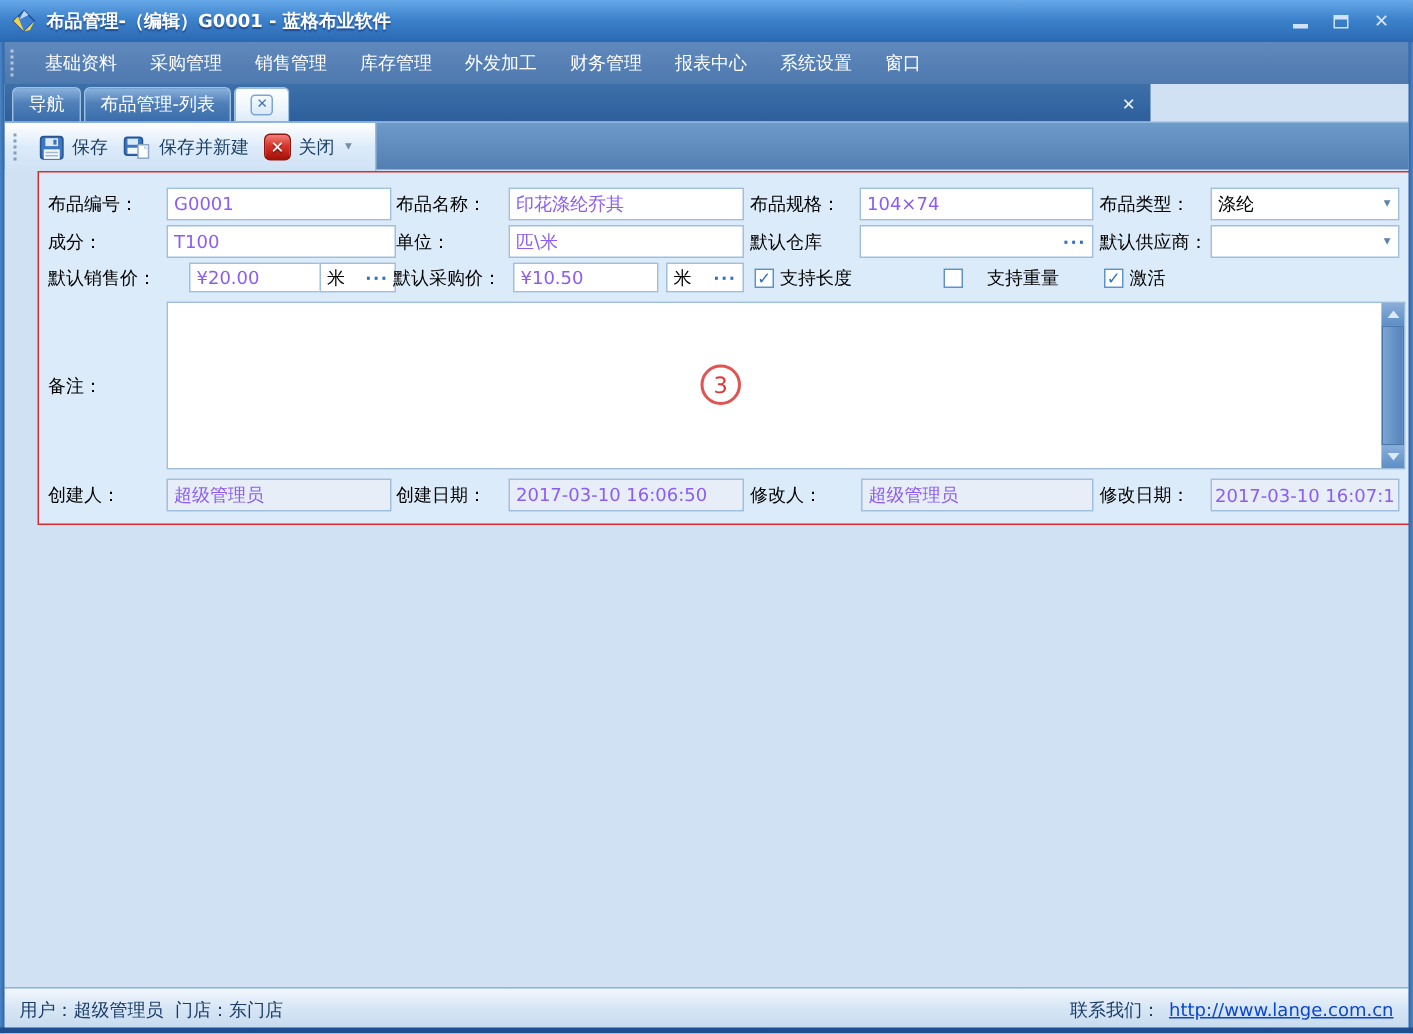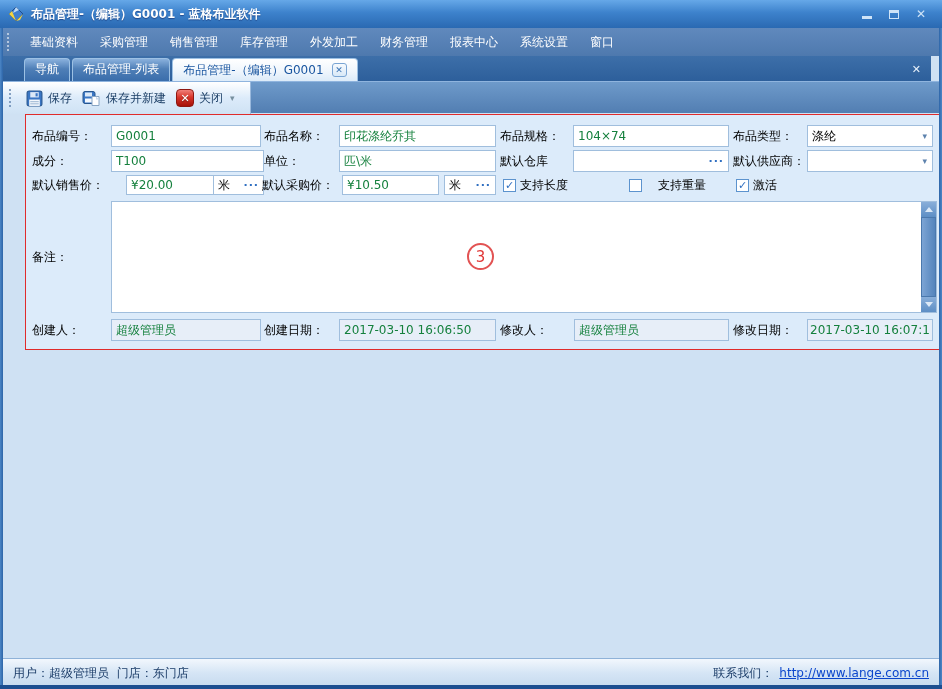--- a/index.html
+++ b/index.html
@@ -22,22 +22,22 @@
   .border-left { left:0; } .border-right { right:0; background:linear-gradient(90deg,#2d65a8,#4c86c6); }
   .border-bottom { position:absolute; left:0; right:0; bottom:0; height:4px; background:#1c4e90; z-index:40; }
 
   
   .menubar { position:absolute; left:0; top:28px; width:942px; height:28px;
     background:linear-gradient(#6089bd,#4e79ae); display:flex; align-items:center; padding-left:7px; }
   .grip { width:4px; height:18px; border-left:2px dotted rgba(255,255,255,.55); margin-right:8px; }
   .menu-item { color:#fff; padding:0 11px; line-height:28px; cursor:default; }
 
   
-  .tabstrip { position:absolute; left:3px; top:56px; width:928px; height:25px;
-    background:linear-gradient(#3d6fa9,#2d5f9b); display:flex; align-items:flex-end; padding-left:21px; }
+  .tabstrip { position:absolute; left:3px; top:56px; width:764px; height:25px;
+    background:linear-gradient(#3d6fa9,#2d5f9b); display:flex; align-items:flex-end; padding-left:5px; }
   .tab { height:23px; line-height:21px; padding:0 10px; margin-right:2px; border:1px solid #9dc1e4; border-bottom:none;
     border-radius:4px 4px 0 0; color:#fff; background:linear-gradient(#8ab1dd,#4f7fb7 45%,#3a6dab); cursor:default; white-space:nowrap; }
   .tab.active { background:linear-gradient(#ffffff,#eef5fc 60%,#dcebf9); color:#1a56a0;
     display:flex; align-items:center; gap:8px; }
   .tab-close-box { width:15px; height:14px; border:1px solid #7aa5d4; border-radius:3px;
     background:linear-gradient(#f6fafe,#d9e9f8); color:#3a74b4; font-size:9px; font-weight:bold;
     display:flex; align-items:center; justify-content:center; cursor:default; }
   .tabstrip-close { margin-left:auto; margin-bottom:5px; padding-right:10px; color:#e9f2fb; font-size:11px; font-weight:bold; cursor:default; }
 
   
@@ -52,21 +52,21 @@
   .close-ico { width:18px; height:18px; border-radius:4px; border:1px solid #8f1710;
     background:linear-gradient(#f0807a,#d8352b 45%,#a51108); color:#fff; font-weight:bold; font-size:11px;
     display:flex; align-items:center; justify-content:center; text-shadow:0 1px 1px rgba(0,0,0,.4); }
   .caret { color:#77909f; font-size:9px; margin-left:2px; }
 
   
   .form-panel { position:absolute; left:9px; top:114px; width:923px; height:236px;
     background:#dcebfa; border:1px solid #e02b2b; z-index:10;margin-left:16px; }
   .flabel { position:absolute; height:22px; line-height:22px; color:#000; white-space:nowrap; }
   .finput { position:absolute; height:22px; border:1px solid #a0bedd; background:#fff; font-family:inherit;
-    font-size:12px; padding:0 4px; color:#15803d; }
+    font-size:12px; padding:0 4px; color:#8b5cf6; }
   .freadonly { background:#e7eef8; }
   .fcombo { position:absolute; height:22px; border:1px solid #a0bedd; background:#fff; display:flex; align-items:center;
     padding-left:4px; cursor:default; }
   .fcombo .arrow { margin-left:auto; padding-right:5px; color:#5d82ad; font-size:9px; }
   .ellipsis-btn { margin-left:auto; padding-right:4px; color:#2f6fc1; font-weight:bold; letter-spacing:1px; font-size:11px; cursor:default; }
   .unitbox { position:absolute; height:20px; border:1px solid #a0bedd; background:#fff; display:flex; align-items:center; padding-left:4px; }
   .cbx { position:absolute; height:20px; display:flex; align-items:center; gap:4px; cursor:default; }
   .cbx .box { width:13px; height:13px; border:1px solid #5c93ce; background:#fff; color:#2e6ec0;
     font-size:11px; font-weight:bold; line-height:11px; text-align:center; }
   .remarks-wrap { position:absolute; left:85px; top:86px; width:826px; height:112px; border:1px solid #a0bedd; background:#fff; }
@@ -127,21 +127,20 @@
     <span class="menu-item">财务管理</span>
     <span class="menu-item">报表中心</span>
     <span class="menu-item">系统设置</span>
     <span class="menu-item">窗口</span>
   </div>
 
   <div class="tabstrip">
     <div class="tab">导航</div>
     <div class="tab">布品管理-列表</div>
     <div class="tab active">
-      <span>布品管理-（编辑）G0001</span>
       <span class="tab-close-box">✕</span>
     </div>
     <span class="tabstrip-close">✕</span>
   </div>
 
   <div class="toolband">
     <div class="toolpanel">
       <div class="grip"></div>
       <div class="tbtn">
         <svg width="17" height="17" viewBox="0 0 16 16">

